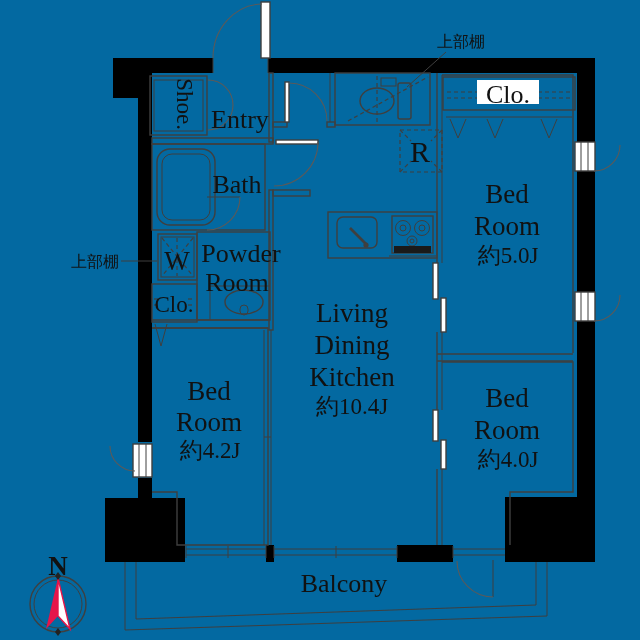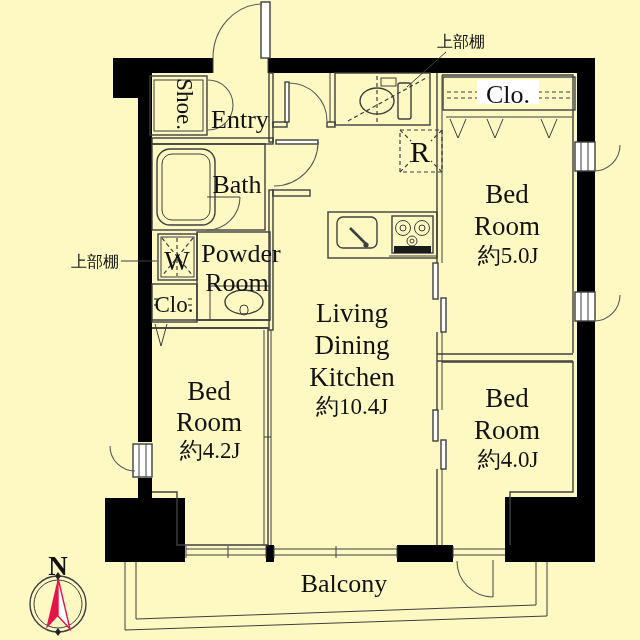--- a/index.html
+++ b/index.html
@@ -1,16 +1,16 @@
 <!DOCTYPE html>
 <html><head>
 <meta charset="utf-8">
 <style>
   html,body{margin:0;padding:0;background:#ffffff;}
-  .stage{position:relative;width:640px;height:640px;background:#fef9c3;overflow:hidden;
+  .stage{position:relative;width:640px;height:640px;background:#0369a1;overflow:hidden;
          font-family:"Liberation Serif", serif;}
   svg{position:absolute;left:0;top:0;}
   svg text{fill:#111;}
   .thin{fill:none;stroke:#3f3f3f;stroke-width:1.4;}
   .thin2{fill:none;stroke:#3f3f3f;stroke-width:1;}
   .whitebox{fill:#ffffff;stroke:#3f3f3f;stroke-width:1.4;}
   .dash{fill:none;stroke:#3f3f3f;stroke-width:1.2;stroke-dasharray:4,3;}
   .wall{fill:#000000;stroke:none;}
   .arc{fill:none;stroke:#5a5a5a;stroke-width:1.1;}
   .roomname{font-size:27px;}

